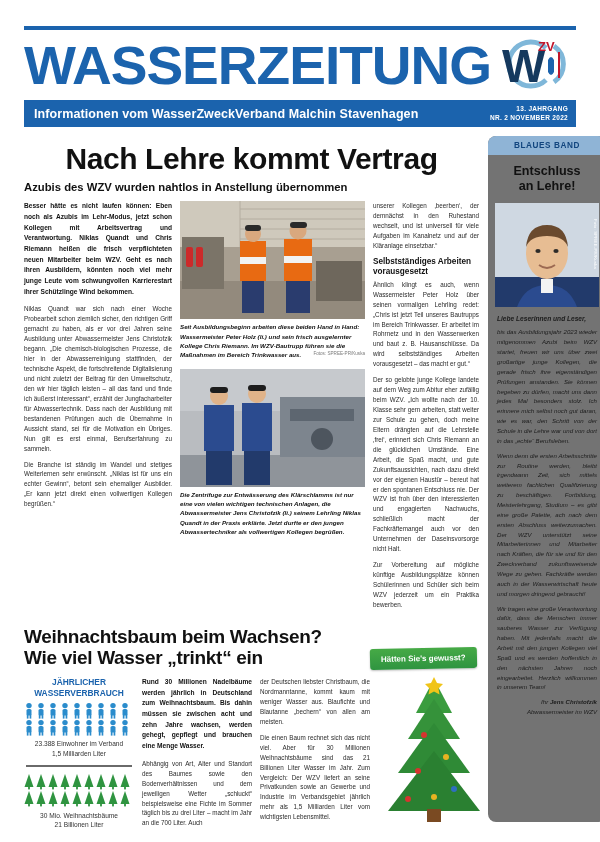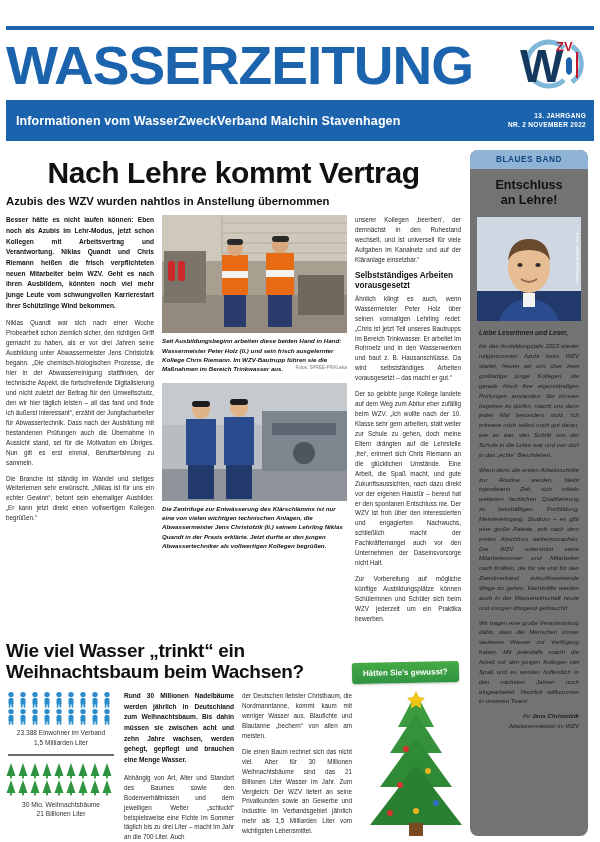--- a/index.html
+++ b/index.html
@@ -5,21 +5,21 @@
   * { box-sizing: border-box; }
   html, body { margin:0; padding:0; }
   body {
     width:600px; height:842px;
     background:#ffffff;
     font-family:"Liberation Sans", sans-serif;
     color:#1a1a1a;
     overflow:hidden;
     position:relative;
   }
-  .page { width:600px; height:842px; position:relative; padding:0 6px; }
+  .page { width:600px; height:842px; position:relative; padding:0 24px; }
 
   
   .masthead { position:relative; padding-top:26px; }
   .mast-rule { height:4px; background:#1b63ad; width:100%; }
   .mast-row { display:flex; align-items:center; justify-content:space-between; padding:4px 0 2px 0; }
   .mast-title {
     font-family:"Liberation Sans", sans-serif;
     font-weight:bold;
     font-size:54px;
     letter-spacing:-1px;
@@ -29,21 +29,21 @@
     transform-origin:left center;
     white-space:nowrap;
   }
   .mast-logo { width:72px; height:62px; position:relative; flex:0 0 auto; margin-right:2px;}
   .mast-logo svg { display:block; }
 
   .mast-bar {
     margin-top:2px;
     background:#1b63ad;
     color:#ffffff;
-    height:41px;
+    height:27px;
     display:flex;
     align-items:center;
     justify-content:space-between;
     padding:0 8px 0 10px;
   }
   .mast-bar-left { font-size:12.5px; font-weight:bold; letter-spacing:.1px; }
   .mast-bar-right { text-align:right; font-size:6.5px; font-weight:bold; line-height:1.35; letter-spacing:.3px; }
 
   
   .content { display:flex; gap:9px; margin-top:9px; }
@@ -332,28 +332,32 @@
           <div class="body">unserer Kollegen ‚beerben‘, der demnächst in den Ruhestand wechselt, und ist universell für viele Aufgaben im Kanalnetz und auf der Kläranlage einsetzbar.“</div>
           <div class="subhead">Selbstständiges Arbeiten vorausgesetzt</div>
           <div class="body">Ähnlich klingt es auch, wenn Wassermeister Peter Holz über seinen vormaligen Lehrling redet: „Chris ist jetzt Teil unseres Bautrupps im Bereich Trinkwasser. Er arbeitet im Rohrnetz und in den Wasserwerken und baut z. B. Hausanschlüsse. Da wird selbstständiges Arbeiten vorausgesetzt – das macht er gut.“</div>
           <div class="body">Der so gelobte junge Kollege landete auf dem Weg zum Abitur eher zufällig beim WZV. „Ich wollte nach der 10. Klasse sehr gern arbeiten, statt weiter zur Schule zu gehen, doch meine Eltern drängten auf die Lehrstelle ‚frei‘, erinnert sich Chris Riemann an die glücklichen Umstände. Eine Arbeit, die Spaß macht, und gute Zukunftsaussichten, nach dazu direkt vor der eigenen Haustür – bereut hat er den spontanen Entschluss nie. Der WZV ist froh über den interessierten und engagierten Nachwuchs, schließlich macht der Fachkräftemangel auch vor den Unternehmen der Daseinsvorsorge nicht Halt.</div>
           <div class="body">Zur Vorbereitung auf mögliche künftige Ausbildungsplätze können Schülerinnen und Schüler sich beim WZV jederzeit um ein Praktika bewerben.</div>
         </div>
       </div>
 
       <div class="tree-section">
         <div class="tree-headline">
+          <div>Weihnachtsbaum beim Wachsen?</div>
           <div>Wie viel Wasser „trinkt“ ein</div>
-          <div>Weihnachtsbaum beim Wachsen?</div>
         </div>
         <div class="badge">Hätten Sie's gewusst?</div>
 
         <div class="tree-cols">
 
           <div class="tc-1">
+            <div class="info-title">
+              <div>JÄHRLICHER</div>
+              <div>WASSERVERBRAUCH</div>
+            </div>
             <div class="icon-grid">
               <svg width="110" height="34" viewBox="0 0 110 34">
                 <g fill="#2b8ccc">
                   <g>
                       <circle cx="5" cy="3.6" r="2.7"></circle>
                       <rect x="2.5" y="7" width="5" height="6.5" rx="1.6"></rect>
                       <rect x="2.8" y="12" width="1.7" height="4.6"></rect>
                       <rect x="5.6" y="12" width="1.7" height="4.6"></rect>
                     </g>
                   <g transform="translate(12,0)">

